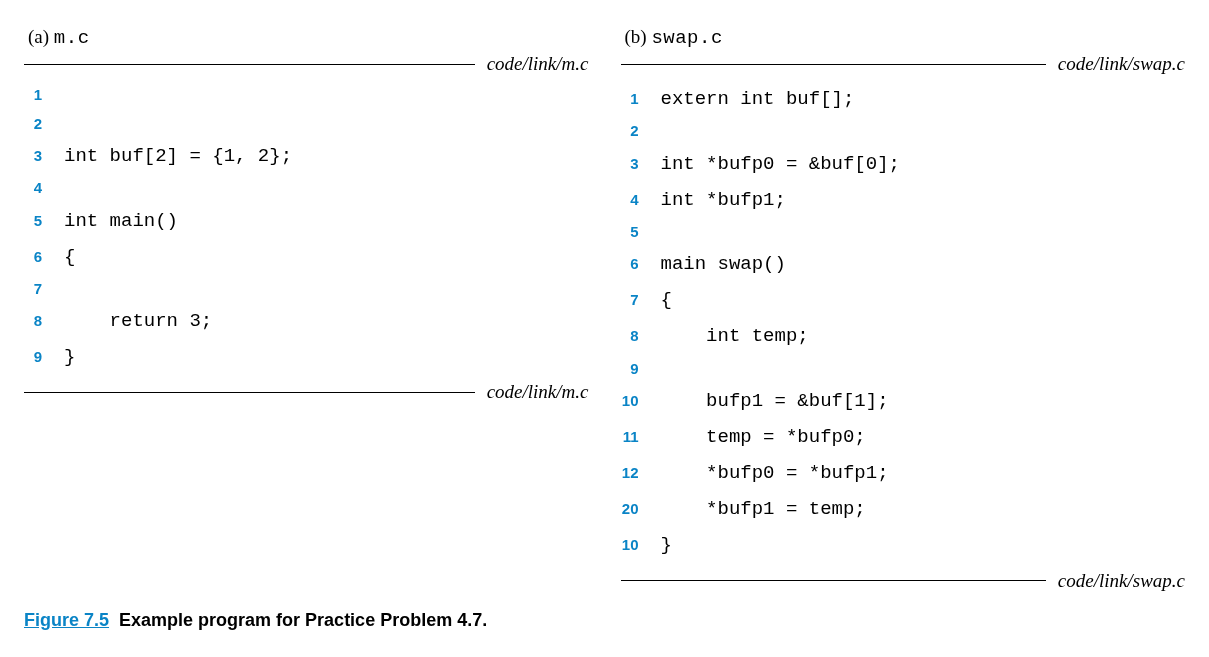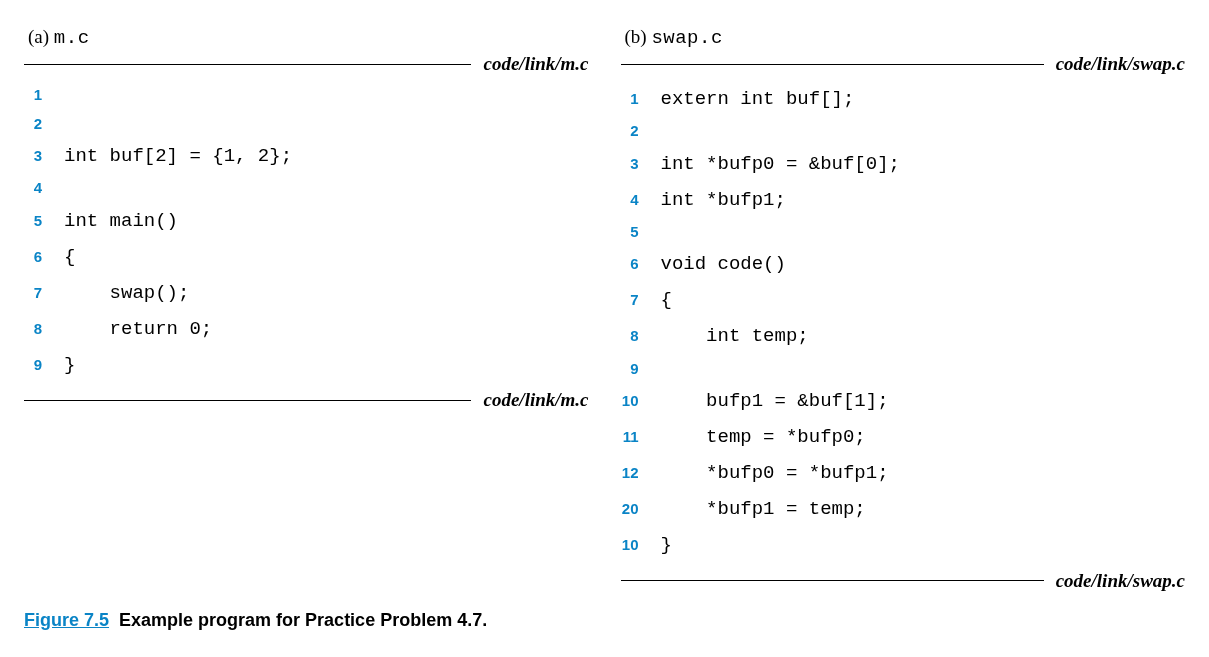--- a/index.html
+++ b/index.html
@@ -30,21 +30,20 @@
     font-family: Georgia, serif;
   }
   .listing-label .fname {
     font-family: 'Courier New', Courier, monospace;
     letter-spacing: 0.5px;
   }
   .rule-line {
     display: flex;
     align-items: center;
     width: 100%;
-    font-weight: bold;
   }
   .rule-line .hr {
     flex: 1 1 auto;
     height: 0;
     border-top: 1px solid #000;
     margin-right: 12px;
   }
   .rule-line .path {
     flex: 0 0 auto;
     font-style: italic;
@@ -120,25 +119,24 @@
         <div class="code-row">
           <div class="lnum">5</div>
           <div class="cline">int main()</div>
         </div>
         <div class="code-row">
           <div class="lnum">6</div>
           <div class="cline">{</div>
         </div>
         <div class="code-row">
           <div class="lnum">7</div>
-          <div class="cline">    swap();</div>
         </div>
         <div class="code-row">
           <div class="lnum">8</div>
-          <div class="cline">    return 0;</div>
+          <div class="cline">    return 3;</div>
         </div>
         <div class="code-row">
           <div class="lnum">9</div>
           <div class="cline">}</div>
         </div>
       </div>
     <div class="rule-line">
       <div class="hr"></div>
       <div class="path">code/link/m.c</div>
     </div>
@@ -168,21 +166,21 @@
         <div class="code-row">
           <div class="lnum">4</div>
           <div class="cline">int *bufp1;</div>
         </div>
         <div class="code-row">
           <div class="lnum">5</div>
           <div class="cline"></div>
         </div>
         <div class="code-row">
           <div class="lnum">6</div>
-          <div class="cline">void code()</div>
+          <div class="cline">main swap()</div>
         </div>
         <div class="code-row">
           <div class="lnum">7</div>
           <div class="cline">{</div>
         </div>
         <div class="code-row">
           <div class="lnum">8</div>
           <div class="cline">    int temp;</div>
         </div>
         <div class="code-row">

